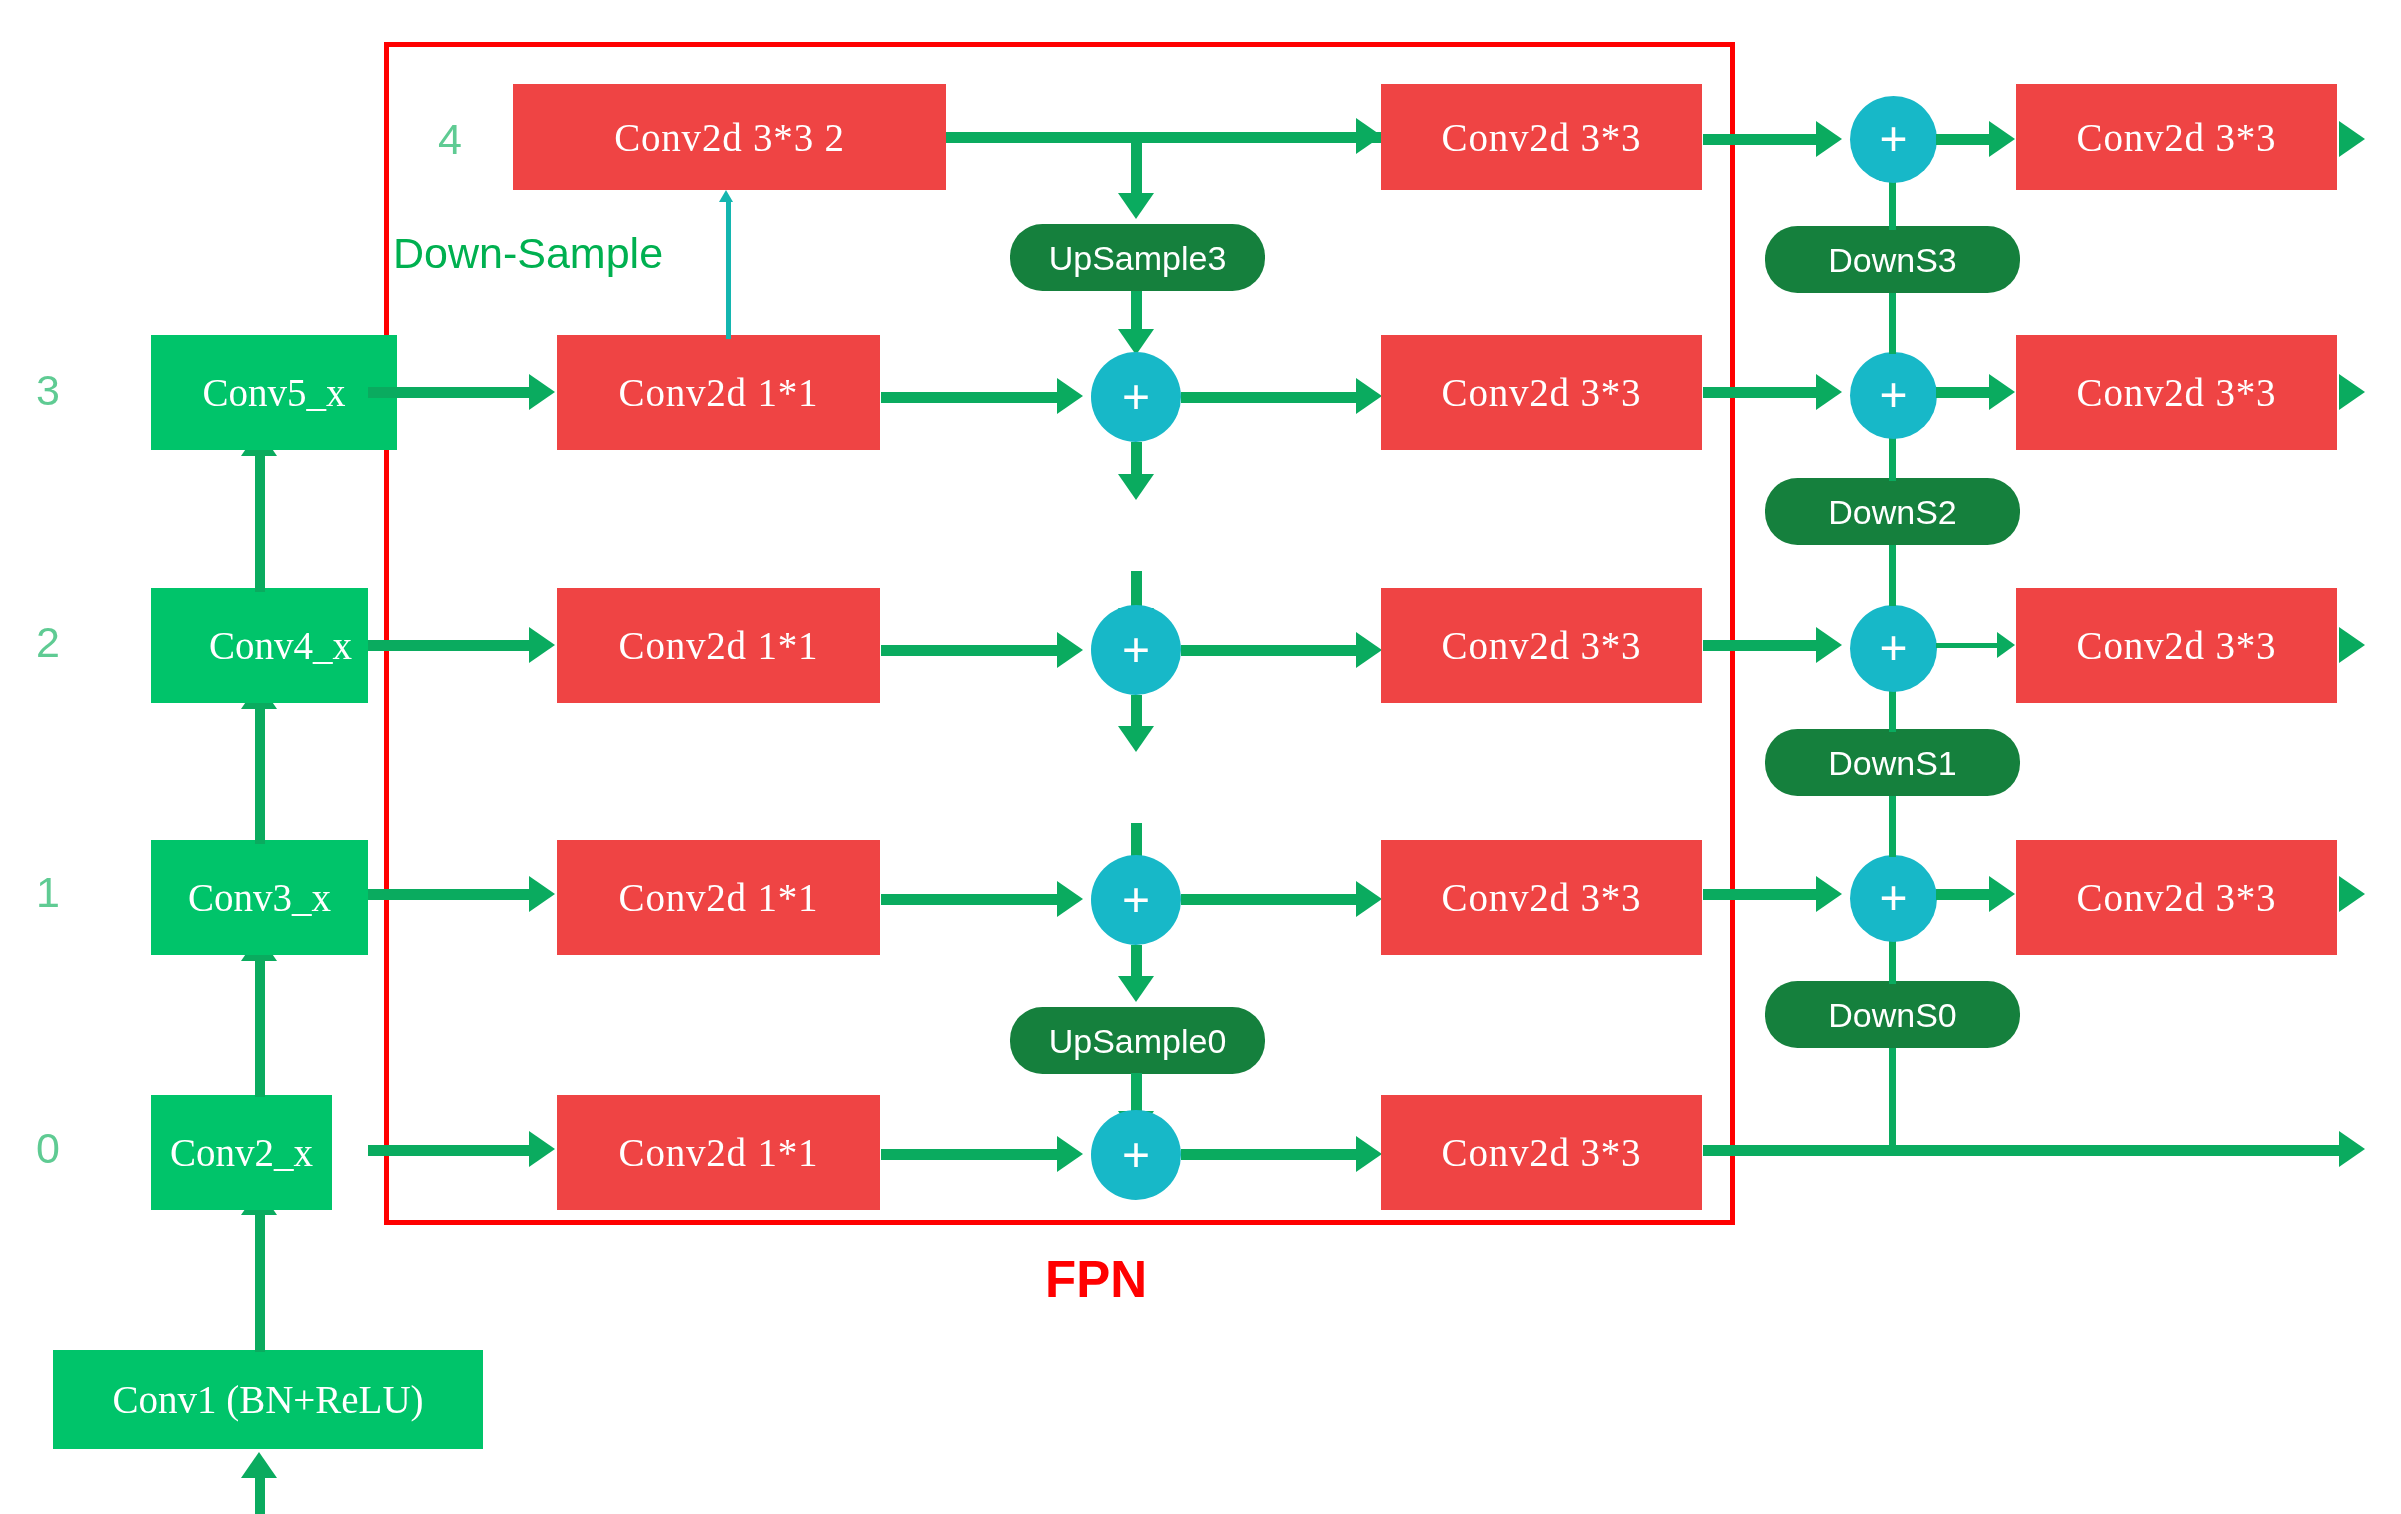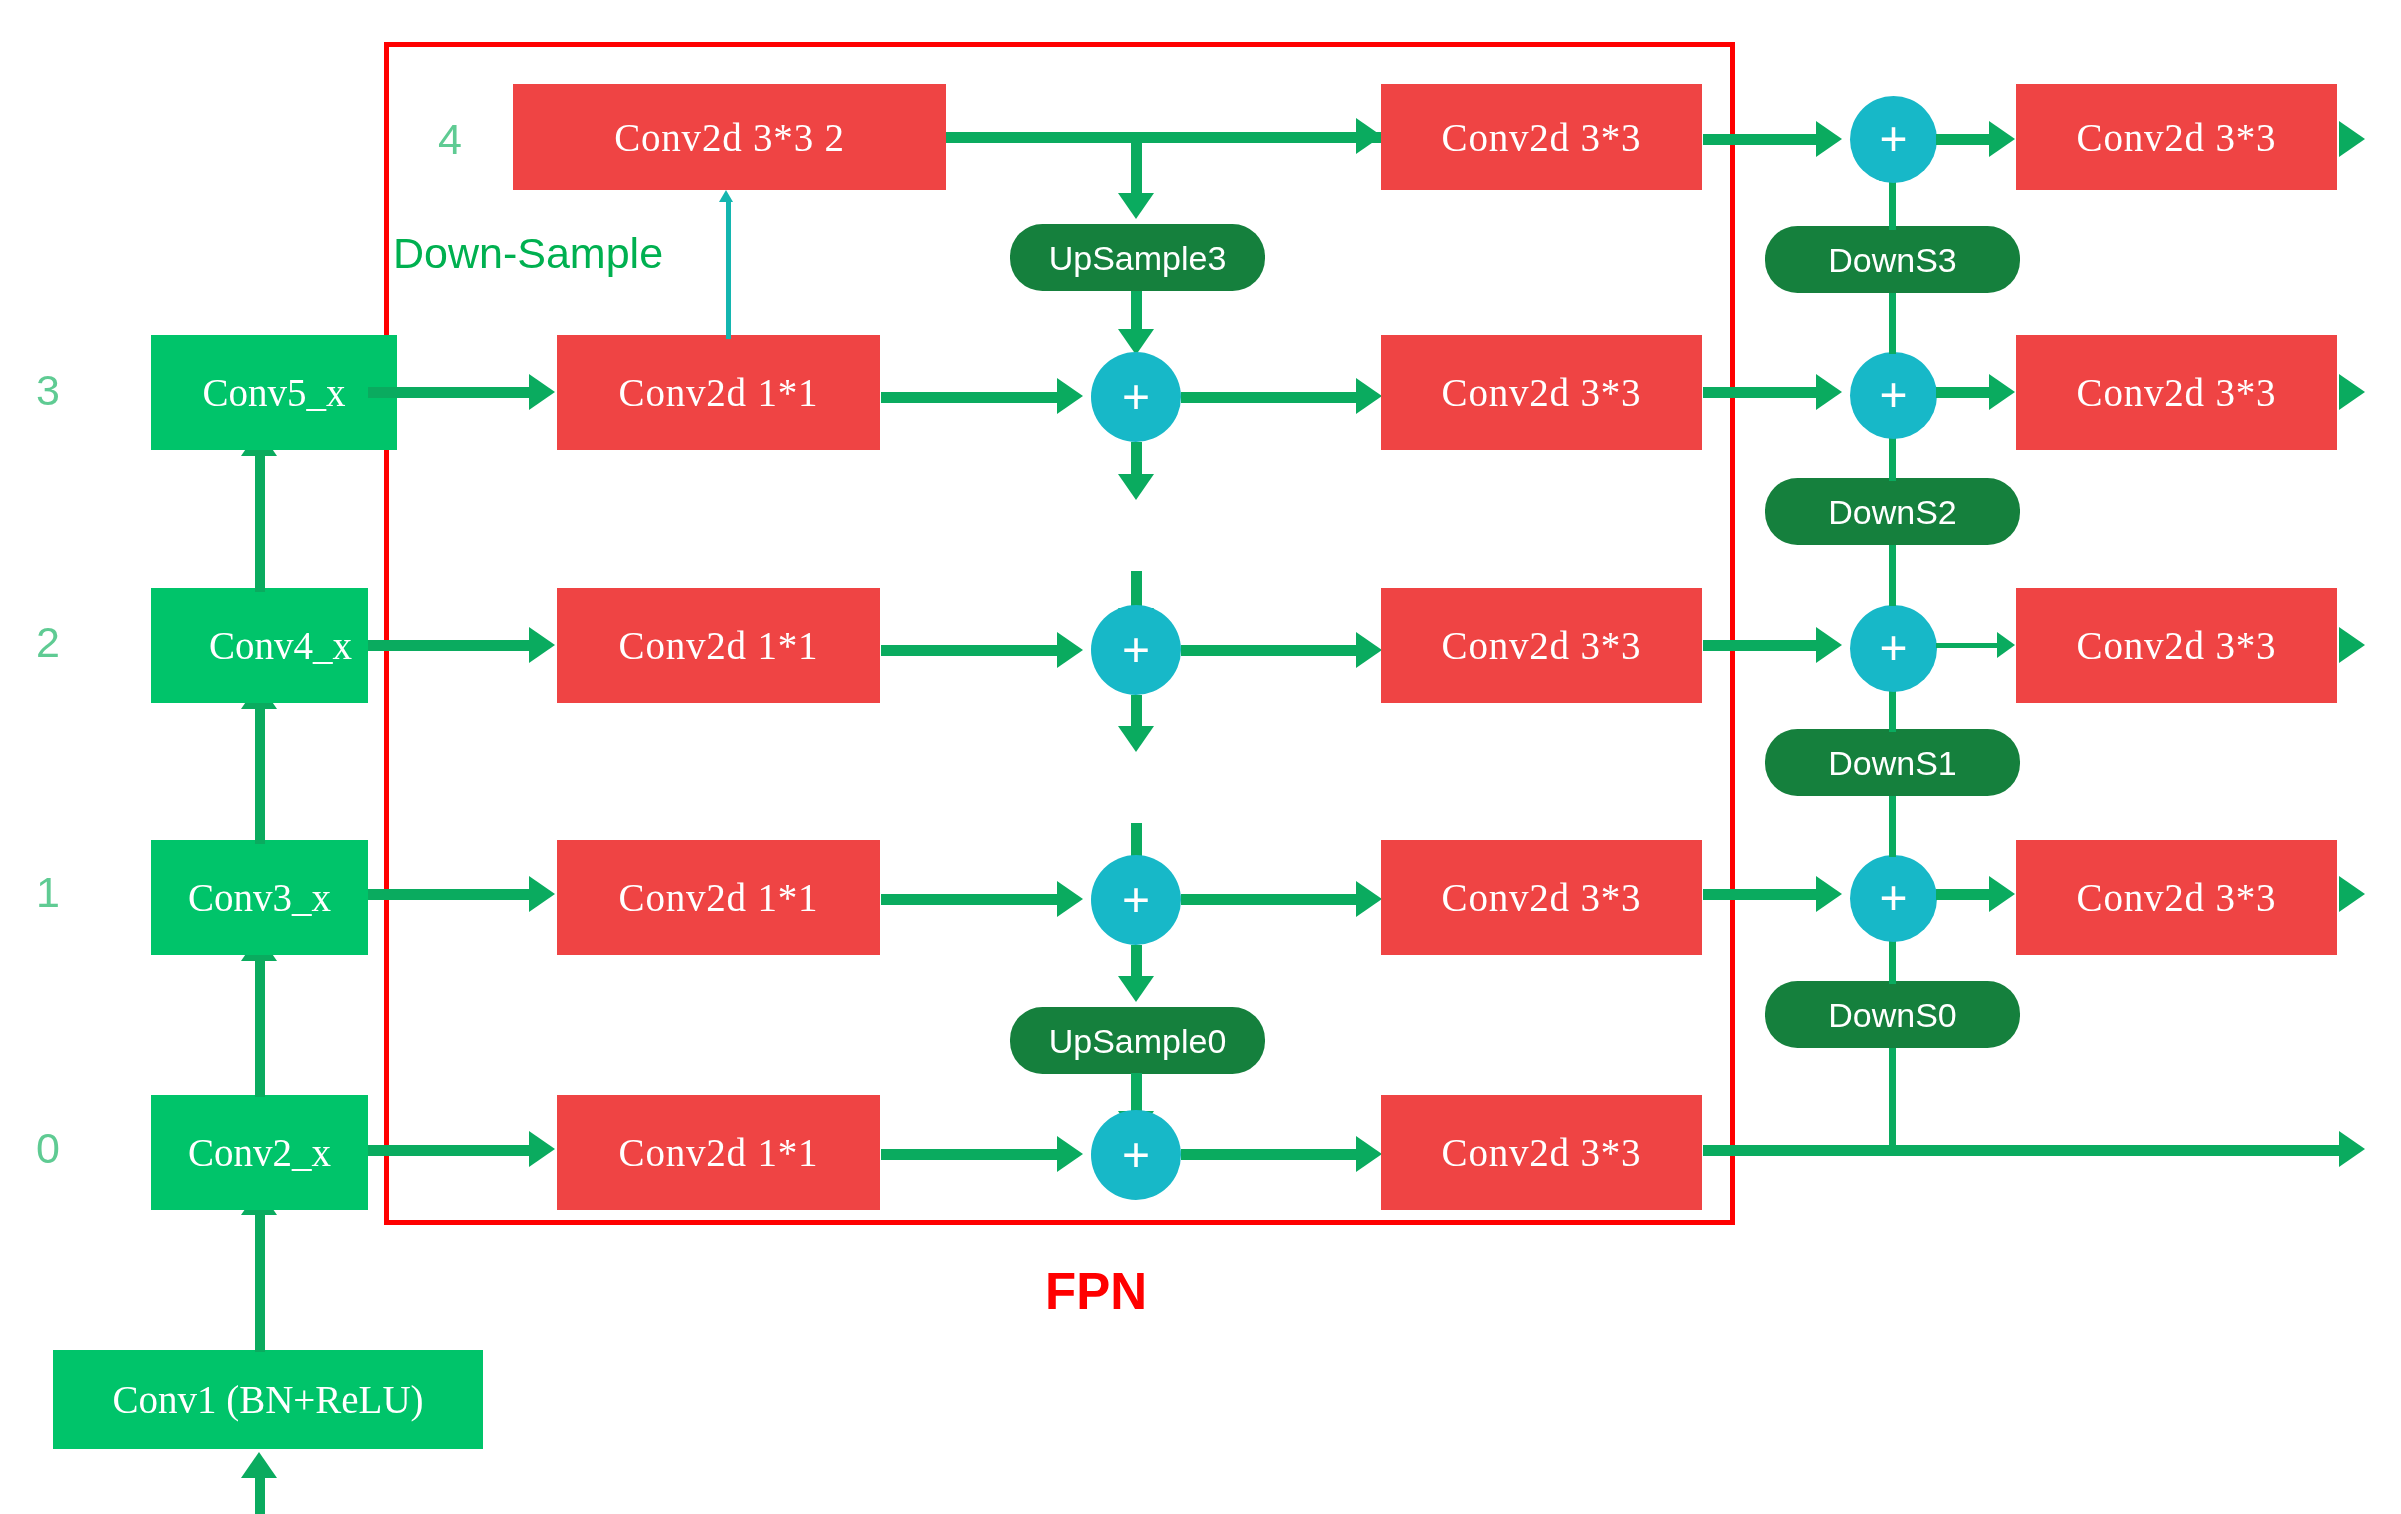--- a/index.html
+++ b/index.html
@@ -99,37 +99,37 @@
   .arr-u.sm { border-left-width:13px; border-right-width:13px; border-bottom-width:18.6px; }
   .arr-u.xs { border-left-width:7.7px; border-right-width:7.7px; border-bottom-width:12.4px; border-bottom-color:#14b6b0; }
 </style>
 </head>
 <body>
 
 <div id="canvas">
 
   <div class="fpn-frame" style="left:384px; top:42px; width:1351px; height:1183px;"></div>
 
-  <div class="fpn-label" style="left:1045px; top:1254px;margin-top:12px;">FPN</div>
+  <div class="fpn-label" style="left:1045px; top:1254px;">FPN</div>
 
   <div class="lvl" style="left:438px; top:118px;">4</div>
   <div class="lvl" style="left:36px; top:369px;">3</div>
   <div class="lvl" style="left:36px; top:621px;">2</div>
   <div class="lvl" style="left:36px; top:871px;">1</div>
   <div class="lvl" style="left:36px; top:1127px;">0</div>
 
   <div class="node green-bb" style="left:53px; top:1350px; width:430px; height:99px;">Conv1 (BN+ReLU)</div>
 
   <div class="vline" style="left:255px; top:1474px; width:10px; height:40px;"></div>
   <div class="arr-u" style="left:241px; top:1452px;"></div>
 
   <div class="vline" style="left:255px; top:1213px; width:10px; height:139px;"></div>
   <div class="arr-u" style="left:241px; top:1189px;"></div>
 
-  <div class="node green-bb" style="left:151px; top:1095px; width:217px; height:115px;">Conv2_x</div>
+  <div class="node green-bb" style="left:151px; top:1095px; width:181px; height:115px;">Conv2_x</div>
 
   <div class="vline" style="left:255px; top:958px; width:10px; height:139px;"></div>
   <div class="arr-u" style="left:241px; top:935px;"></div>
 
   <div class="node green-bb" style="left:151px; top:840px; width:217px; height:115px;">Conv3_x</div>
 
   <div class="vline" style="left:255px; top:706px; width:10px; height:138px;"></div>
   <div class="arr-u" style="left:241px; top:683px;"></div>
 
   <div class="node green-bb" style="left:151px; top:588px; width:217px; height:115px;padding-left:42px;">Conv4_x</div>

